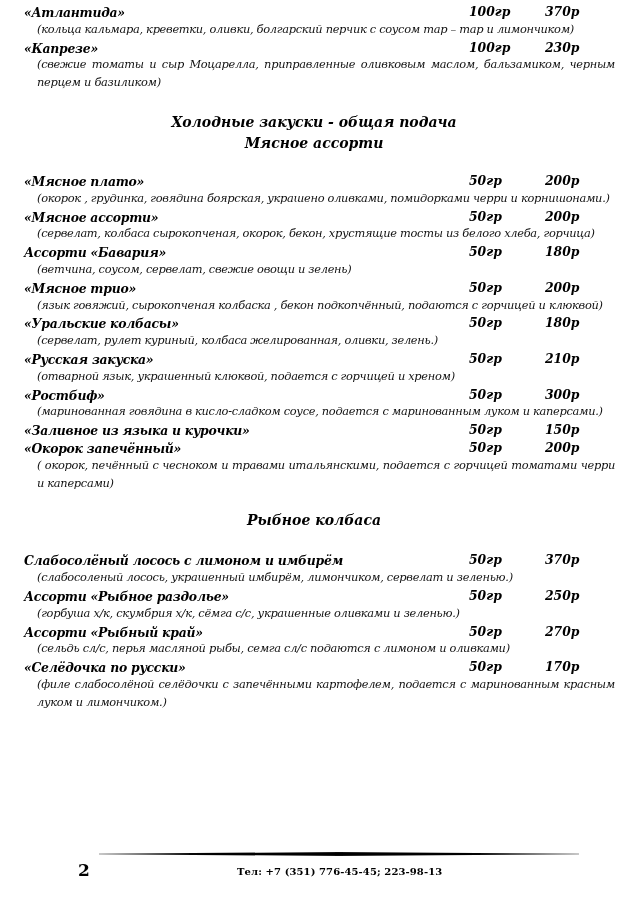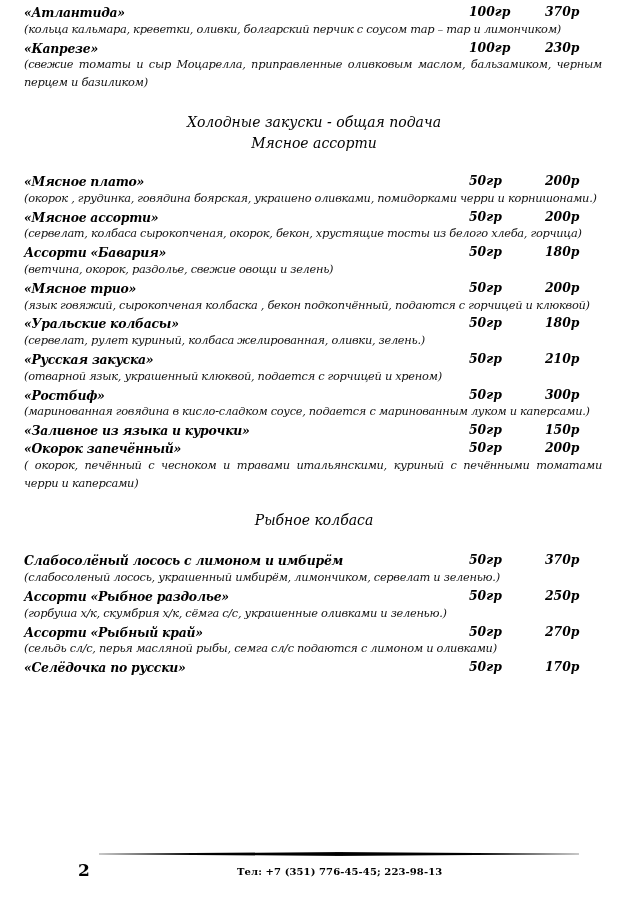--- a/index.html
+++ b/index.html
@@ -7,23 +7,23 @@
     width: 620px; height: 906px; position: relative; overflow: hidden;
     font-family: "DejaVu Serif", "Liberation Serif", serif;
     color: #000;
   }
   .page { position: absolute; left: 4px; top: 0; width: 620px; height: 749px; }
   .content { position: absolute; left: 20px; top: 3px; width: 580px; }
   .row { position: relative; height: 17.8px; line-height: 17.8px; white-space: nowrap; }
   .name { font-weight: bold; font-style: italic; font-size: 12.4px; letter-spacing: -0.25px; }
   .weight { position: absolute; left: 445px; top: 0; font-weight: bold; font-style: italic; font-size: 12.4px; }
   .price { position: absolute; left: 521px; top: 0; font-weight: bold; font-style: italic; font-size: 12.4px; }
-  .desc { font-style: italic; font-size: 11.4px; line-height: 17.8px; letter-spacing: -0.3px; color: #111; }
+  .desc { font-style: italic; font-size: 11.4px; line-height: 17.8px; letter-spacing: -0.3px; color: #111; margin-left: 13px; }
   .desc.justify { text-align: justify; white-space: normal; width: 578px; }
-  .section-title { text-align: center; font-weight: normal; font-style: italic; font-size: 14px; line-height: 21px; width: 580px; }
+  .section-title { text-align: center; font-weight: bold; font-style: italic; font-size: 14px; line-height: 21px; width: 580px; }
   .spacer-s { height: 18px; }
   .spacer-m { height: 20px; }
   .footer-line {
     position: absolute; left: 95px; top: 852px; width: 480px; height: 4px;
     background: radial-gradient(ellipse at center, #000 0%, #000 40%, #222 70%, rgba(0,0,0,0.6) 100%);
     clip-path: polygon(0 45%, 50% 0, 100% 45%, 100% 55%, 50% 100%, 0 55%);
   }
   .page-number { position: absolute; left: 74px; top: 860px; font-family: "DejaVu Serif", serif; font-weight: bold; font-size: 17px; }
   .phone { position: absolute; left: 233px; top: 866px; font-family: "DejaVu Serif", serif; font-weight: bold; font-size: 10px; letter-spacing: 0.1px; }
 </style>
@@ -70,21 +70,21 @@
         <span class="price">200р</span>
       </div>
       <div class="row desc">(сервелат, колбаса сырокопченая, окорок, бекон, хрустящие тосты из белого хлеба, горчица)</div>
     </div>
     <div>
       <div class="row">
         <span class="name">Ассорти «Бавария»</span>
         <span class="weight">50гр</span>
         <span class="price">180р</span>
       </div>
-      <div class="row desc">(ветчина, окорок, раздолье, свежие овощи и зелень)</div>
+      <div class="row desc">(ветчина, соусом, сервелат, свежие овощи и зелень)</div>
     </div>
     <div>
       <div class="row">
         <span class="name">«Мясное трио»</span>
         <span class="weight">50гр</span>
         <span class="price">200р</span>
       </div>
       <div class="row desc">(язык говяжий, сырокопченая колбаска , бекон подкопчённый, подаются с горчицей и клюквой)</div>
     </div>
     <div>
@@ -117,21 +117,21 @@
         <span class="weight">50гр</span>
         <span class="price">150р</span>
       </div>
     </div>
     <div>
       <div class="row">
         <span class="name">«Окорок запечённый»</span>
         <span class="weight">50гр</span>
         <span class="price">200р</span>
       </div>
-      <div class="desc justify">( окорок, печённый с чесноком и травами итальянскими, куриный с печёнными томатами черри и каперсами)</div>
+      <div class="desc justify">( окорок, печённый с чесноком и травами итальянскими, подается с горчицей томатами черри и каперсами)</div>
     </div>
 
     <div class="spacer-s"></div>
     <div class="section-title">Рыбное колбаса</div>
     <div class="spacer-m"></div>
 
     <div>
       <div class="row">
         <span class="name">Слабосолёный лосось с лимоном и имбирём</span>
         <span class="weight">50гр</span>
@@ -154,19 +154,20 @@
         <span class="price">270р</span>
       </div>
       <div class="row desc">(сельдь сл/с, перья масляной рыбы, семга сл/с подаются с лимоном  и оливками)</div>
     </div>
     <div>
       <div class="row">
         <span class="name">«Селёдочка по русски»</span>
         <span class="weight">50гр</span>
         <span class="price">170р</span>
       </div>
+      <div class="desc justify">(филе слабосолёной селёдочки с запечёнными картофелем, подается с маринованным красным луком и лимончиком.)</div>
     </div>
   </div>
 
   <div class="footer-line"></div>
   <div class="page-number">2</div>
   <div class="phone">Тел: +7 (351) 776-45-45; 223-98-13</div>
 </div>
 
 </body></html>

